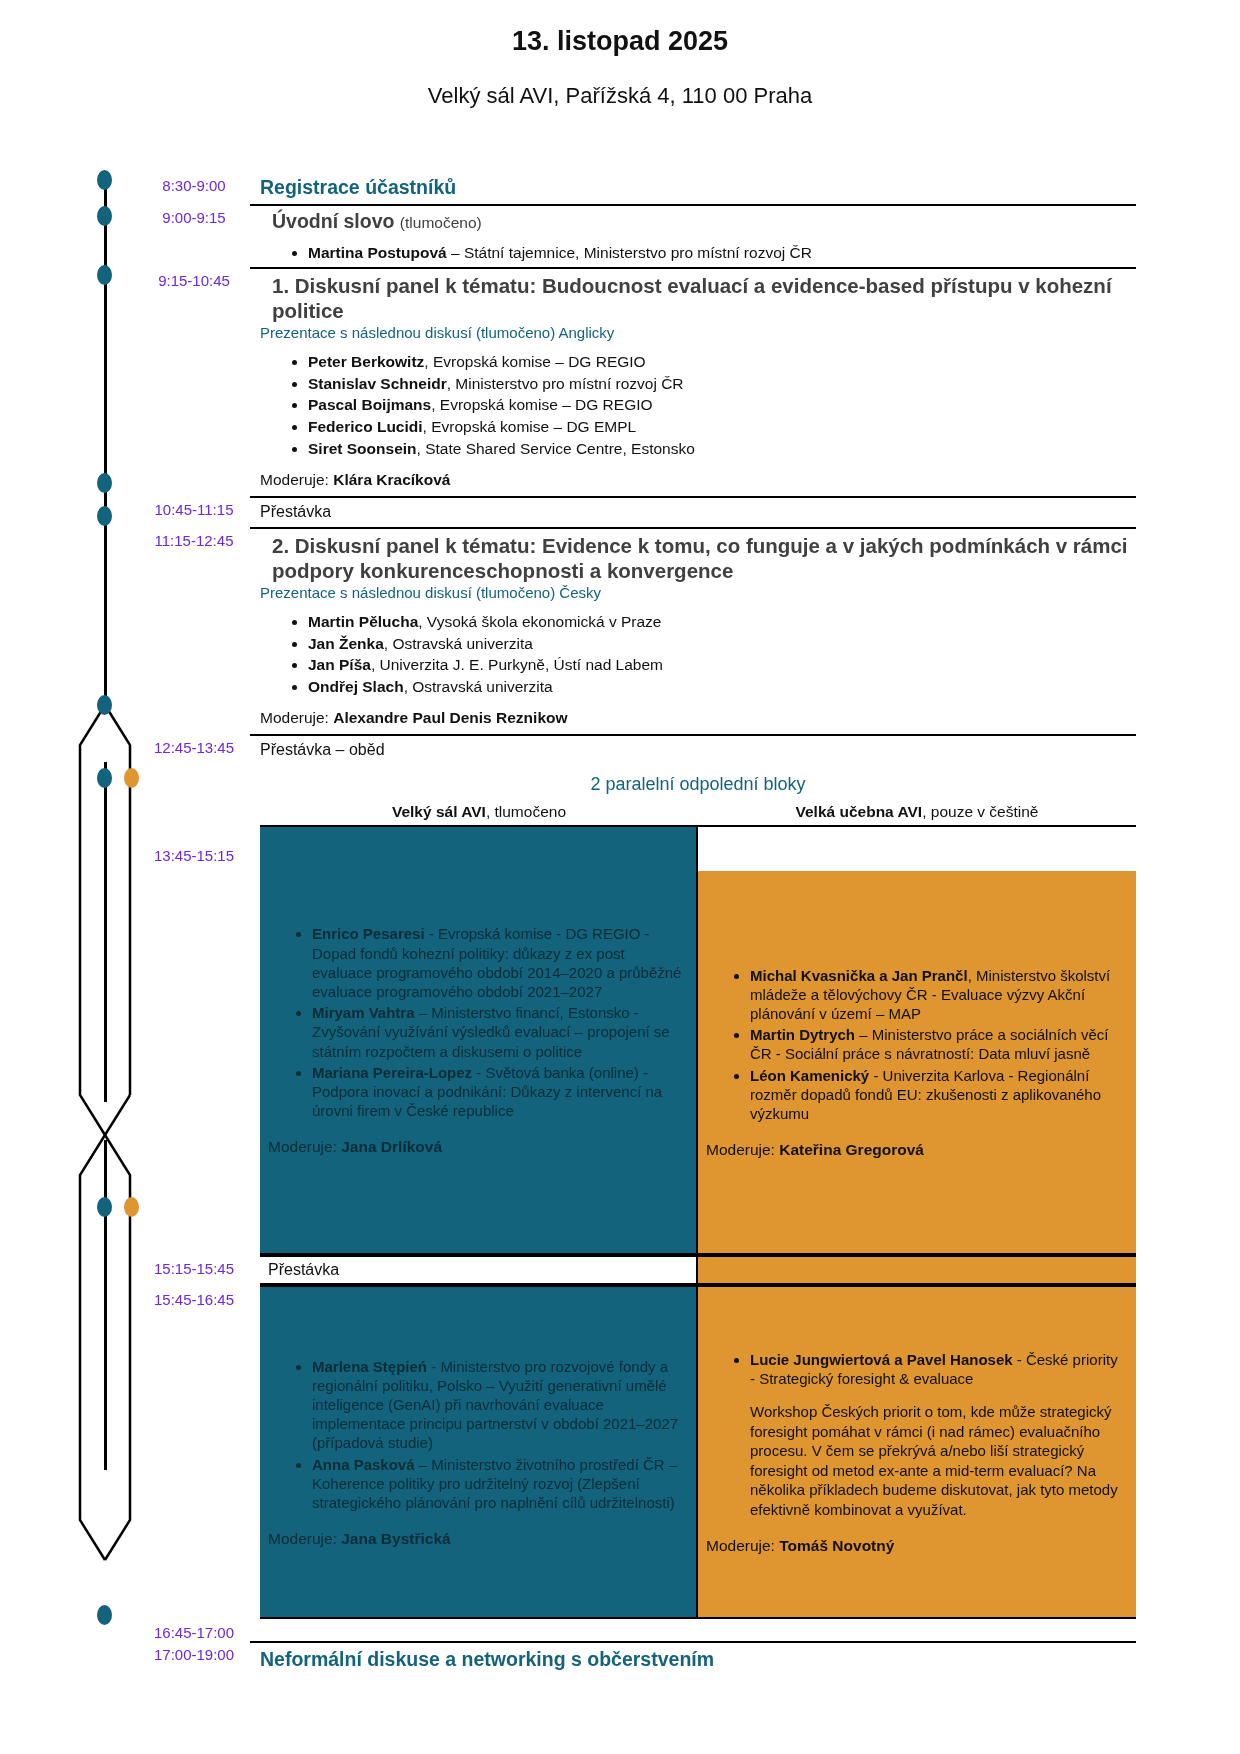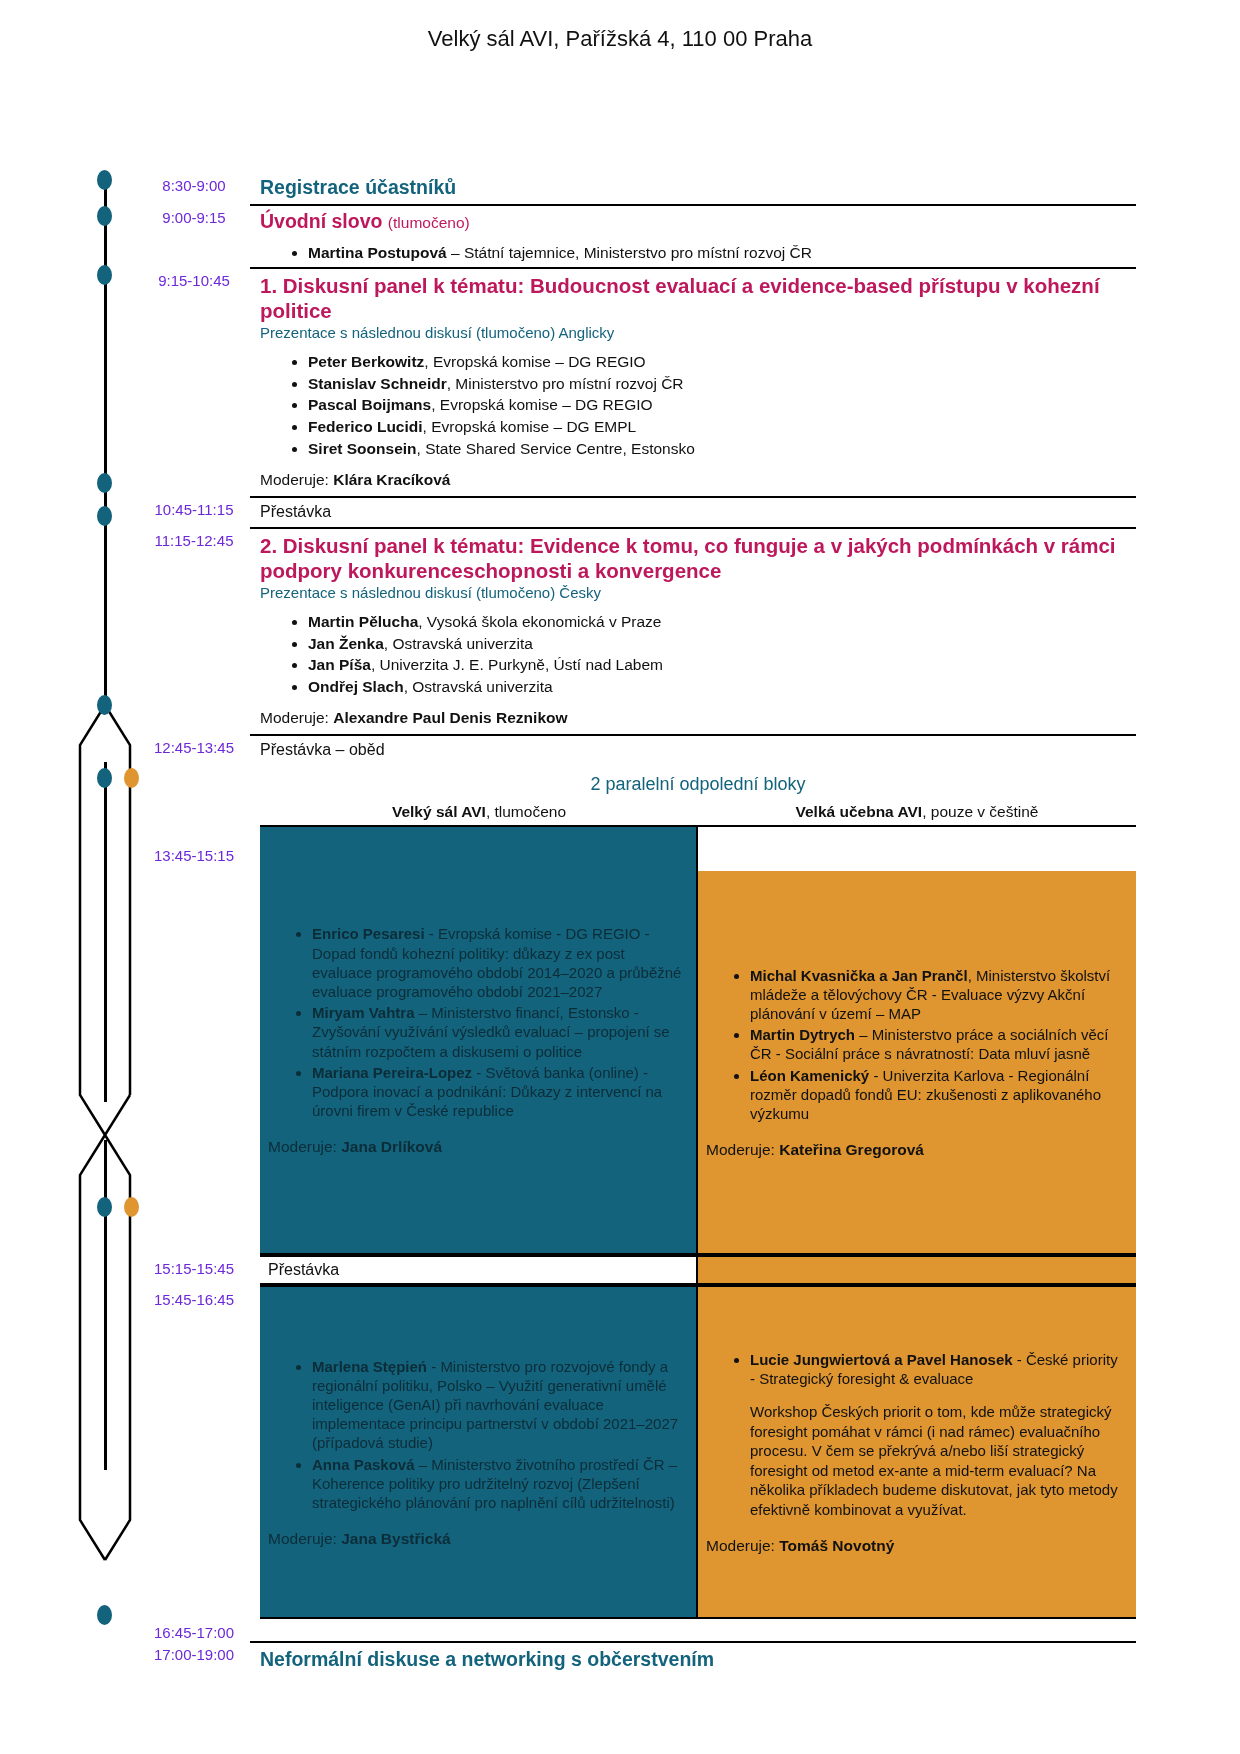--- a/index.html
+++ b/index.html
@@ -54,22 +54,22 @@
     width: 122px; flex: 0 0 122px;
     font-size: 15px; color: #6d28d9;
     padding-top: 5px; text-align: center;
     padding-left: 10px;
     white-space: nowrap;
   }
   .body-cell { flex: 1 1 auto; min-width: 0; padding-left: 10px; }
   .body-cell.topline { border-top: 2.5px solid #000; }
 
   .sess-title {
-    font-size: 19.5px; font-weight: bold; color: #be185d;
-    line-height: 1.22; margin: 4px 0 0 0;
+    font-size: 19.5px; font-weight: bold; color: #404040;
+    line-height: 1.22; margin: 4px 0 0 12px;
   }
   .sess-title.big { font-size: 20.5px; }
   .sess-title .light { font-weight: normal; font-size: 15.5px; }
   .sess-sub {
     font-size: 15px; color: #13637d; line-height: 1.25; margin: 1px 0 0 0;
   }
   .plain-line {
     font-size: 16px; color: #111; padding: 5px 0 6px 0;
   }
   .plain-line.teal { color: #13637d; font-weight: bold; font-size: 19.5px; padding: 4px 0 5px 0; }
@@ -133,20 +133,21 @@
     font-size: 19.5px; font-weight: bold; color: #13637d;
     padding: 5px 0 5px 0;
   }
 </style>
 </head>
 <body>
 
 <div class="page">
 
   <div class="doc-header">
+    <div class="doc-date">13. listopad 2025</div>
     <div class="doc-venue">Velký sál AVI, Pařížská 4, 110 00 Praha</div>
   </div>
 
   <div class="rail">
     <div class="rail-line" style="top:172px;height:540px;"></div>
     <div class="rail-line" style="top:762px;height:340px;"></div>
     <div class="rail-line" style="top:1140px;height:330px;"></div>
 
     <svg width="145" height="1754" style="position:absolute;left:0;top:0;">
       <polyline points="105,705 80,745 80,1095 105,1135" fill="none" stroke="#000" stroke-width="2.5"></polyline>

